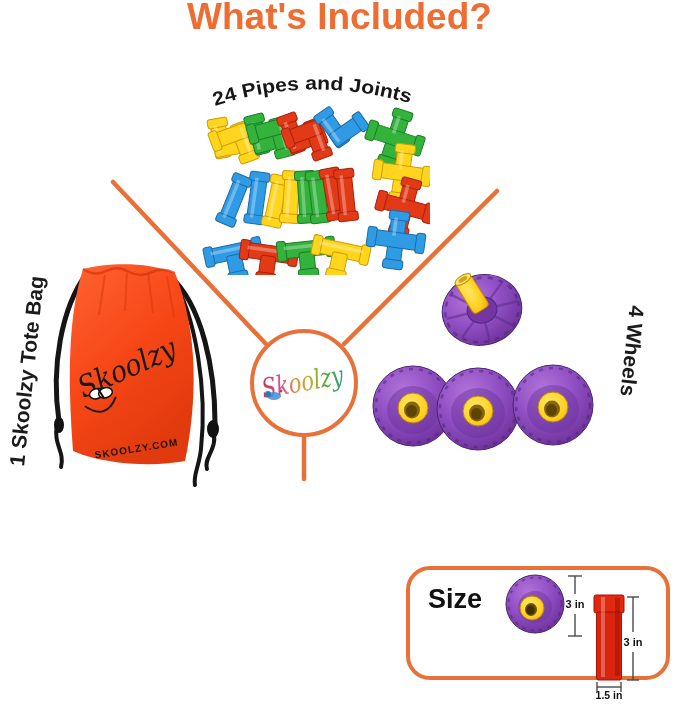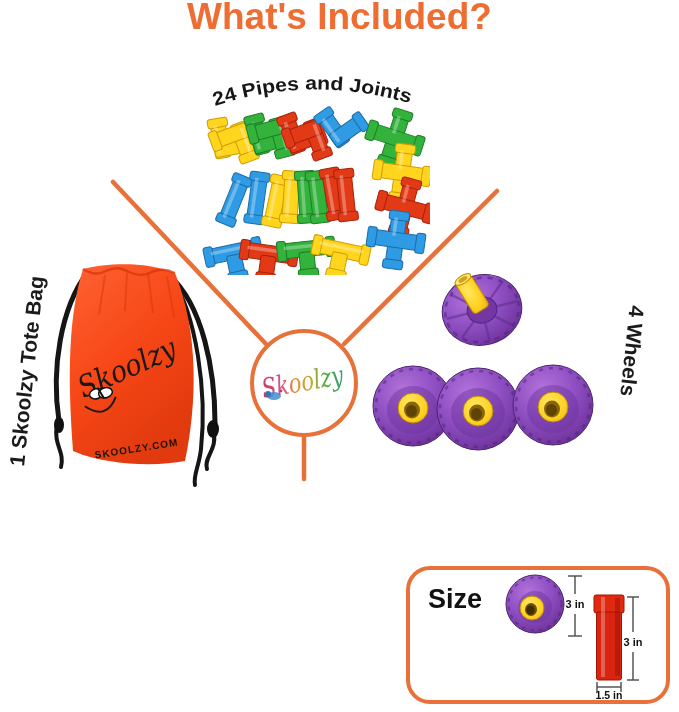--- a/index.html
+++ b/index.html
@@ -22,21 +22,21 @@
     position:absolute;font-size:21px;font-weight:bold;color:var(--text-color);
     text-align:center;white-space:nowrap;
   }
   #bag-label{left:-83px;top:359px;width:220px;transform:rotate(-84deg);}
   #wheels-label{left:552px;top:339px;width:160px;transform:rotate(96deg);}
   #brand-circle{
     position:absolute;left:250px;top:329px;width:100px;height:100px;background:#fff;
     border:4px solid var(--accent);border-radius:50%;
   }
   #size-box{
-    position:absolute;left:406px;top:566px;width:264px;height:138px;box-sizing:border-box;
+    position:absolute;left:406px;top:566px;width:264px;height:114px;box-sizing:border-box;
     background:#fff;border:4px solid var(--accent);border-radius:24px;padding-left:44px;
   }
   #size-label{
     position:absolute;left:18px;top:14px;font-size:27px;font-weight:bold;color:#111;
   }
   svg text{font-family:"Liberation Sans",sans-serif;}
   .script-text{font-family:"DejaVu Serif",serif;font-style:italic;}
 </style>
 </head>
 <body>

